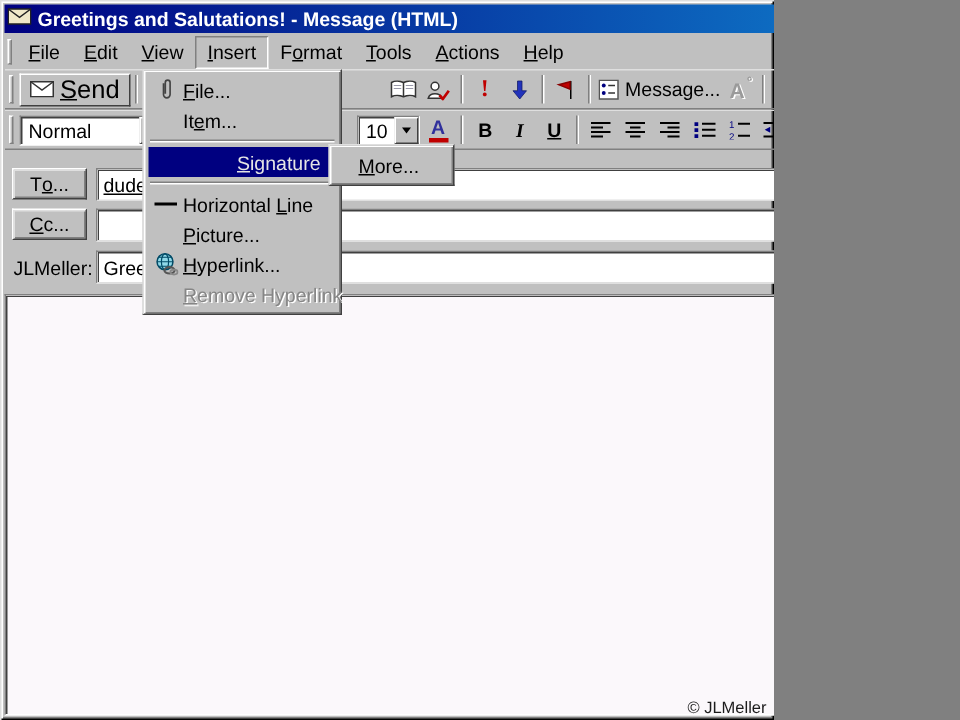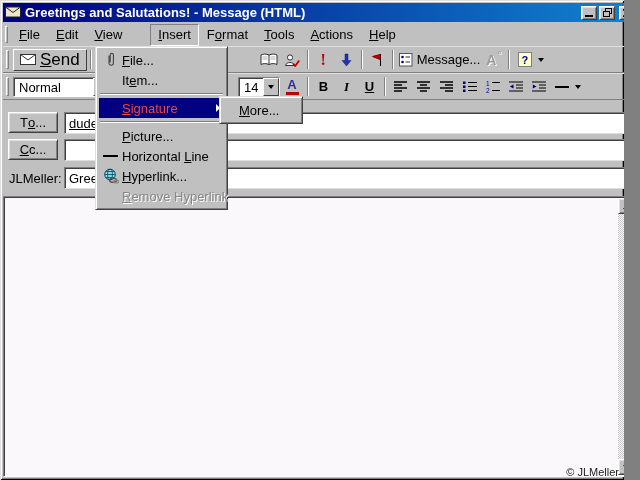--- a/index.html
+++ b/index.html
@@ -1,20 +1,20 @@
 <!DOCTYPE html>
 <html><head>
 <meta charset="utf-8">
 <style>
   * { box-sizing: border-box; margin: 0; padding: 0; }
   html,body { width:640px; height:480px; }
   body { font-family:"Liberation Sans", sans-serif; background:#808080; }
 
   #screen {
-    position:relative; width:624px; height:480px; background:#c0c0c0;
+    position:relative; width:516px; height:480px; background:#c0c0c0;
     box-shadow: inset 1px 1px 0 #dfdfdf, inset -1px -1px 0 #000,
                 inset 2px 2px 0 #fff,    inset -2px -2px 0 #808080;
     overflow:hidden;
   }
 
   
   .raised  { border:1px solid; border-color:#fff #404040 #404040 #fff;
              box-shadow: inset 1px 1px 0 #dfdfdf, inset -1px -1px 0 #808080; }
   .fieldbx { background:#fff; border:1px solid; border-color:#808080 #dfdfdf #dfdfdf #808080;
              box-shadow: inset 1px 1px 0 #404040; }
@@ -33,21 +33,21 @@
   .min-glyph { width:8px; height:2px; background:#000; margin-top:7px; }
 
   
   .menubar { position:absolute; left:3px; top:23px; width:634px; height:23px;
     display:flex; align-items:center; font-size:13px; }
   .mb-grip { width:3px; height:17px; margin:0 3px 0 2px;
     border-left:1px solid #fff; border-top:1px solid #fff;
     border-right:1px solid #808080; border-bottom:1px solid #808080; }
   .mb-item { padding:3px 8px 4px; color:#000; }
   .mb-item.pressed { border:1px solid; border-color:#808080 #fff #fff #808080;
-    padding:2px 7px 3px;margin-left:20px; }
+    padding:2px 7px 3px; }
 
   
   .toolbar { position:absolute; left:3px; width:634px; height:27px;
     display:flex; align-items:center;
     box-shadow: inset 0 1px 0 #dfdfdf, inset 0 -1px 0 #808080; padding:0 2px; }
   #toolbar-standard { top:46px; }
   #toolbar-format   { top:73px; }
   .tbgrip { width:3px; height:19px; margin:0 4px 0 1px;
     border-left:1px solid #fff; border-top:1px solid #fff;
     border-right:1px solid #808080; border-bottom:1px solid #808080; }
@@ -122,21 +122,21 @@
   .menu { position:absolute; background:#c0c0c0; z-index:200;
     border:1px solid; border-color:#dfdfdf #404040 #404040 #dfdfdf;
     box-shadow: inset 1px 1px 0 #fff, inset -1px -1px 0 #808080;
     padding:3px; }
   #insert-menu { left:95px; top:46px; width:133px; }
   #signature-submenu { left:219px; top:96px; width:84px; }
   .mi { height:20px; display:flex; align-items:center; font-size:13px; }
   .mi-icon { width:23px; display:flex; align-items:center; justify-content:center; flex:none; }
   .mi-label { flex:1; white-space:nowrap; }
   .mi-arrow-cell { width:12px; display:flex; justify-content:center; flex:none; }
-  .mi.hl { background:#000080; color:#ef4444; }
+  .mi.hl { background:#000080; color:#e5e5e5;gap:36px; }
   .mi.disabled { color:#868686; text-shadow:1px 1px 0 #fff; }
   .msep { height:2px; margin:3px 1px; border-top:1px solid #808080; border-bottom:1px solid #fff; }
   .tri-sub { width:0; height:0; border-left:4px solid #fff;
     border-top:4px solid transparent; border-bottom:4px solid transparent; }
   .hline-glyph { width:15px; height:2px; background:#000; }
   .dash-glyph { width:14px; height:2px; background:#000; }
 </style>
 </head>
 <body>
 
@@ -255,21 +255,21 @@
   <div class="toolbar" id="toolbar-format">
     <span class="tbgrip"></span>
     <span class="combo" style="width:97px">
       <span class="combo-text">Normal</span>
       <span class="combo-btn">
           <span class="dd"></span>
         </span>
     </span>
     <span style="width:128px"></span>
     <span class="combo" style="width:42px">
-      <span class="combo-text">14</span>
+      <span class="combo-text">10</span>
       <span class="combo-btn">
           <span class="dd"></span>
         </span>
     </span>
     <span class="tbtn">
       <span class="fontcolor">
         <span class="A">A</span>
         <span class="bar"></span>
       </span>
     </span>
@@ -381,29 +381,29 @@
     <div class="msep"></div>
     <div class="mi hl">
       <span class="mi-icon"></span>
       <span class="mi-label"><span class="ak">S</span>ignature</span>
       <span class="mi-arrow-cell">
           <span class="tri-sub"></span>
         </span>
     </div>
     <div class="msep"></div>
     <div class="mi">
+      <span class="mi-icon">
+          <span class="hline-glyph"></span>
+        </span>
+      <span class="mi-label">Horizontal <span class="ak">L</span>ine</span>
+      <span class="mi-arrow-cell"></span>
+    </div>
+    <div class="mi">
       <span class="mi-icon"></span>
       <span class="mi-label"><span class="ak">P</span>icture...</span>
-      <span class="mi-arrow-cell"></span>
-    </div>
-    <div class="mi">
-      <span class="mi-icon">
-          <span class="hline-glyph"></span>
-        </span>
-      <span class="mi-label">Horizontal <span class="ak">L</span>ine</span>
       <span class="mi-arrow-cell"></span>
     </div>
     <div class="mi">
       <span class="mi-icon">
         <svg width="16" height="16" viewBox="0 0 16 16">
             <circle cx="7" cy="6.5" r="5.3" fill="#8fd8e8" stroke="#004a66"></circle>
             <ellipse cx="7" cy="6.5" rx="2.4" ry="5.3" fill="none" stroke="#004a66" stroke-width="0.8"></ellipse>
             <path d="M1.7 6.5h10.6M2.6 3.5h8.8M2.6 9.5h8.8" stroke="#004a66" stroke-width="0.8" fill="none"></path>
             <ellipse cx="10" cy="12.2" rx="3.4" ry="2.1" fill="none" stroke="#555" stroke-width="1.4"></ellipse>
             <ellipse cx="13" cy="13.4" rx="2.4" ry="1.6" fill="none" stroke="#888" stroke-width="1.2"></ellipse>

